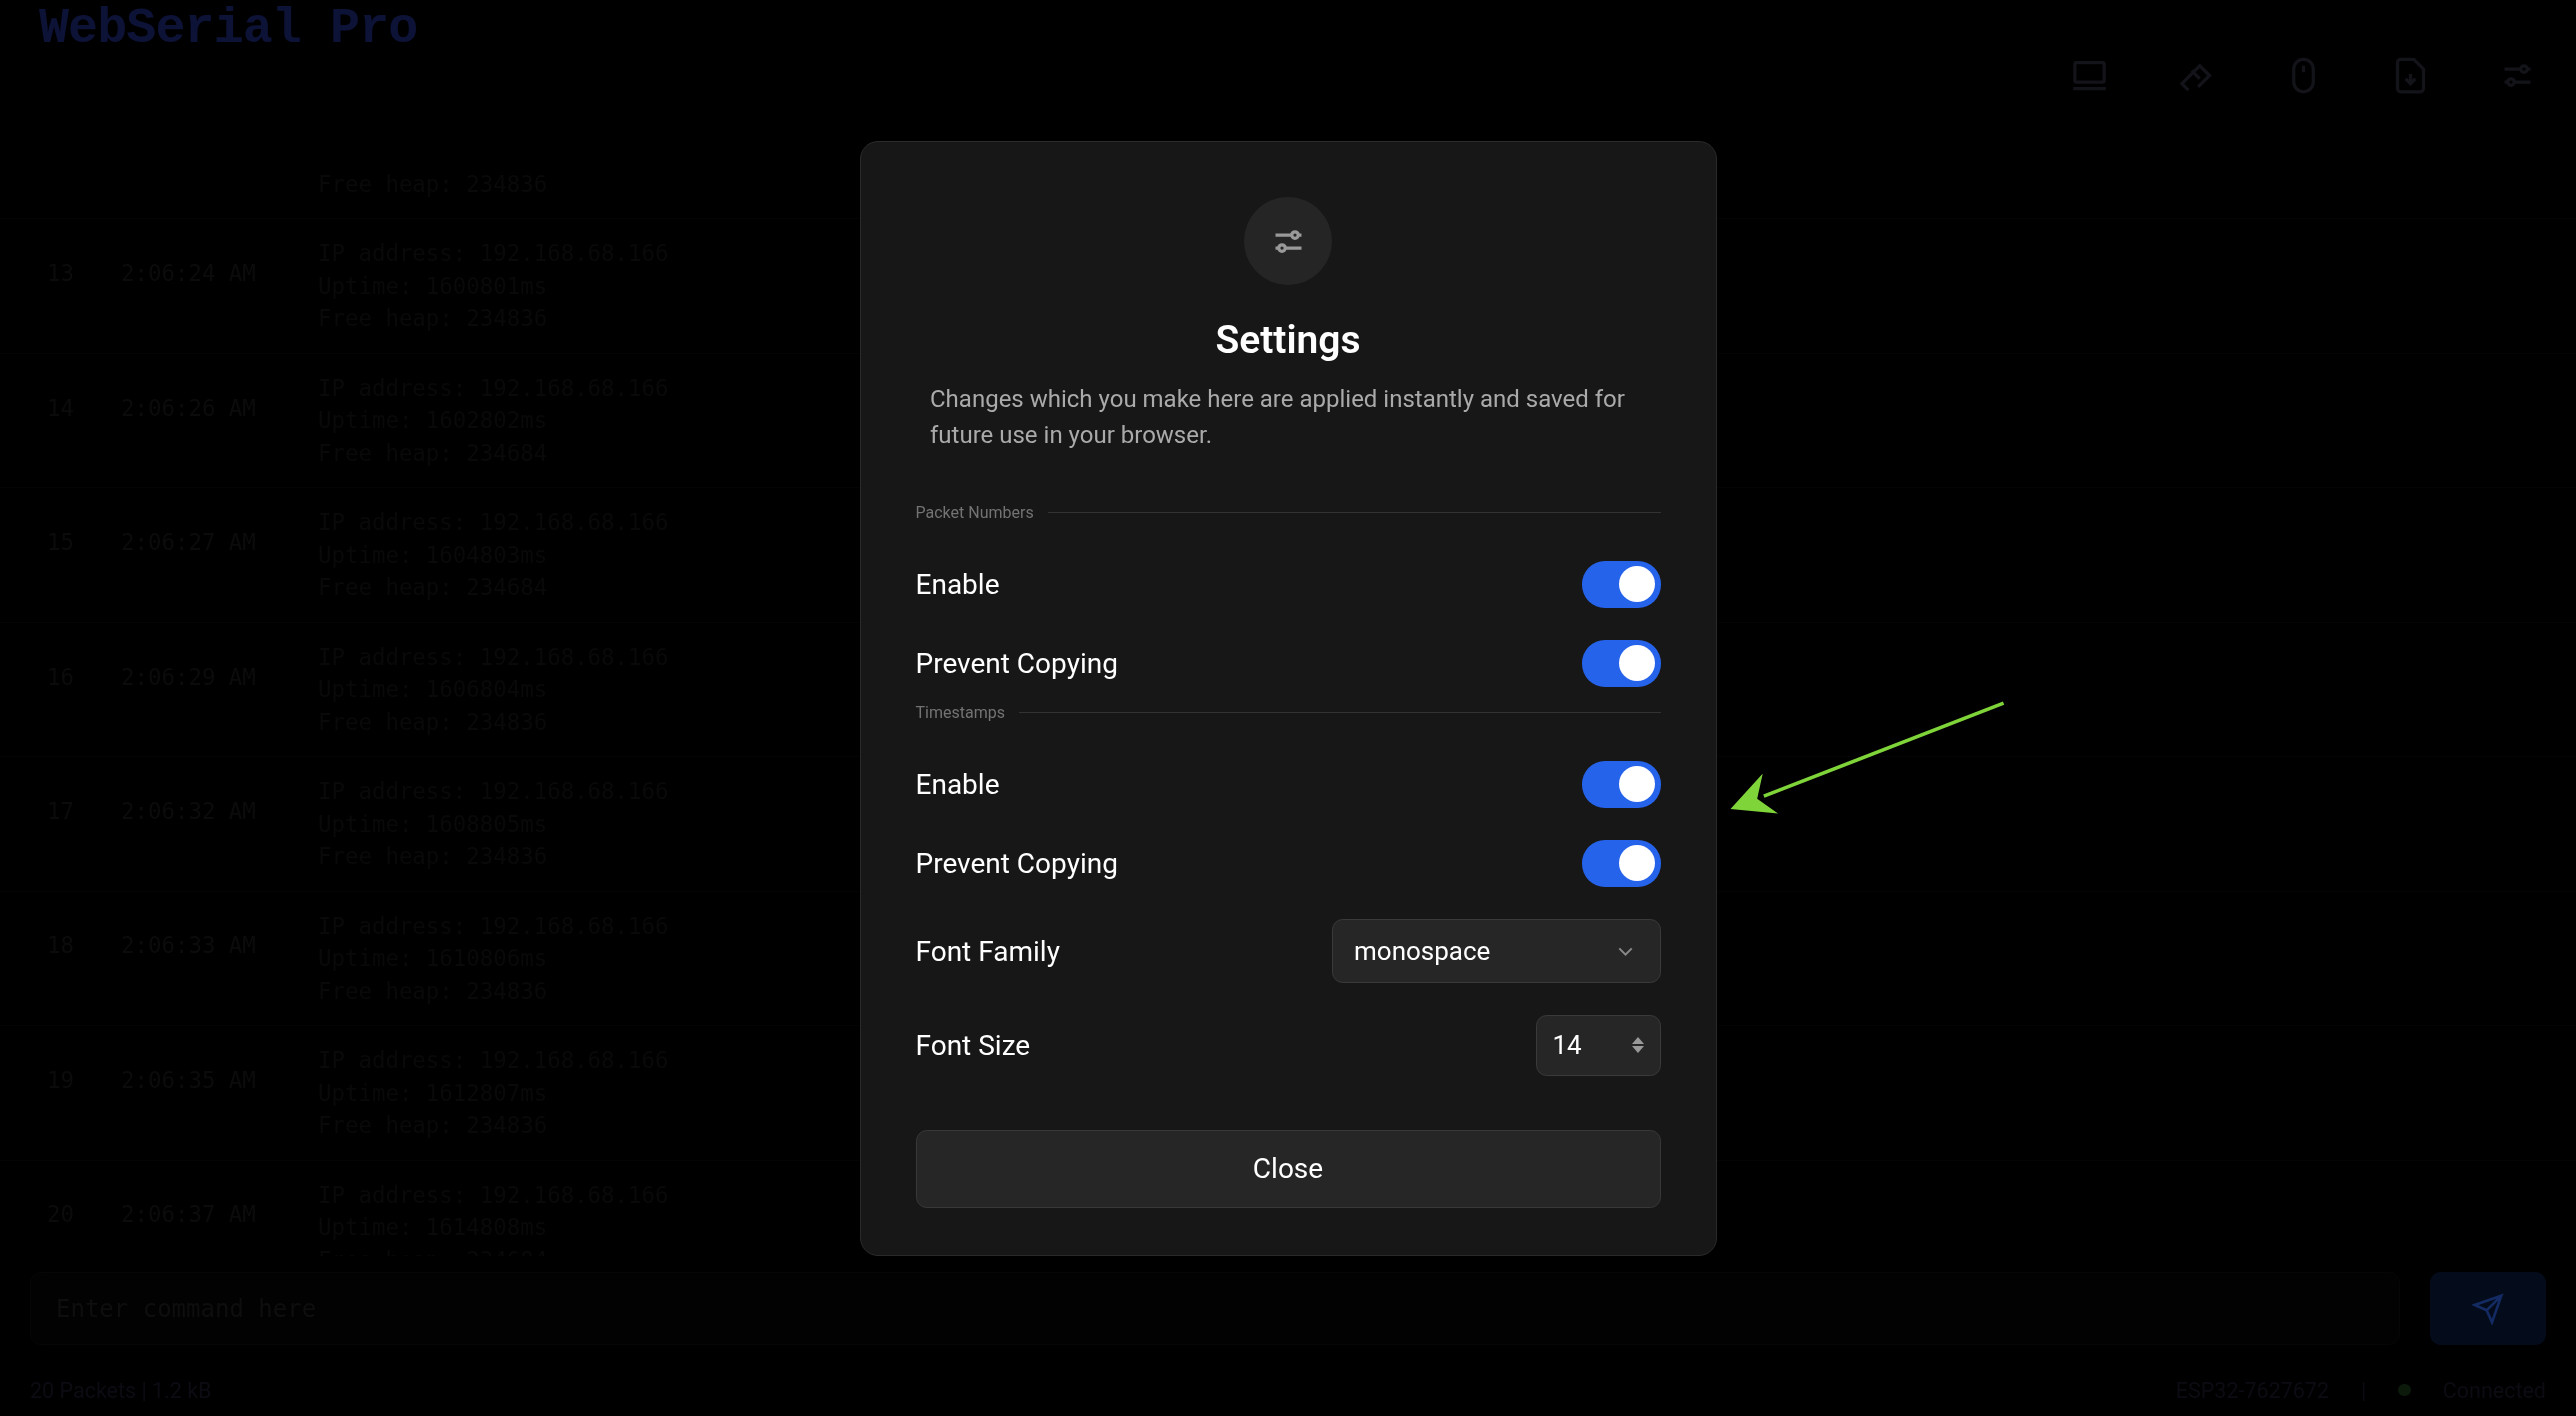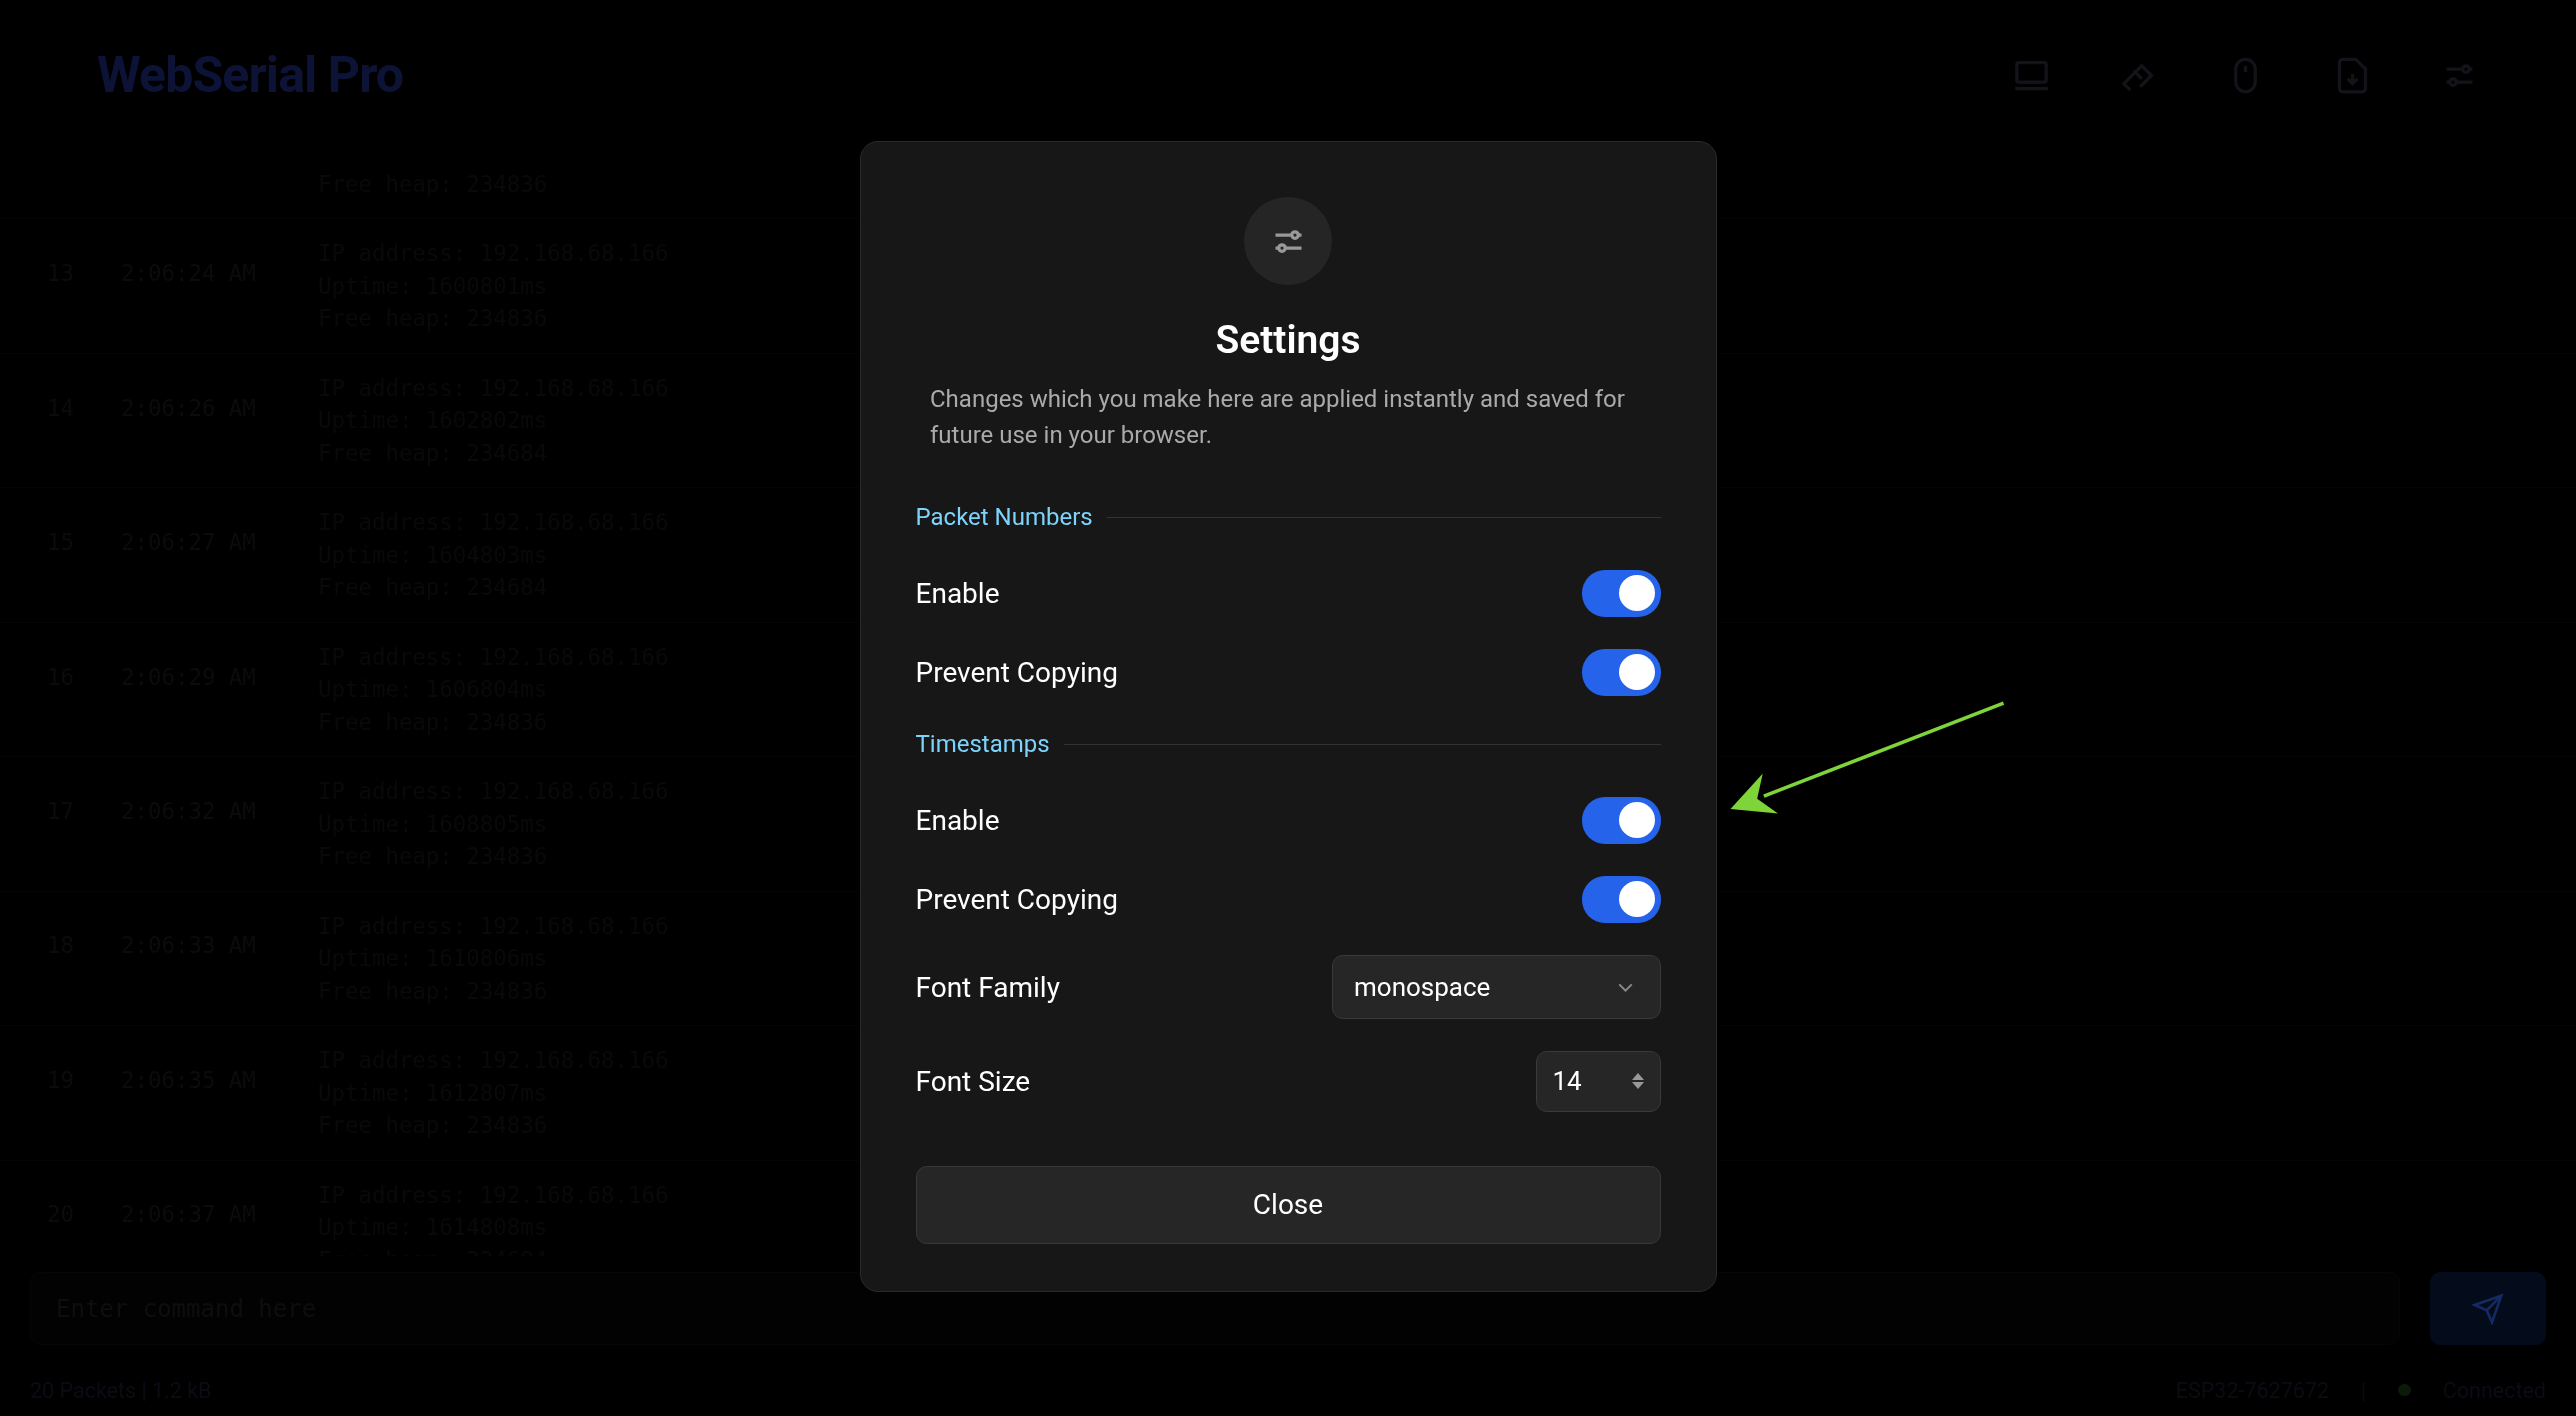--- a/index.html
+++ b/index.html
@@ -27,22 +27,22 @@
 }
 
 
 .header {
   position: absolute;
   top: 0;
   left: 0;
   right: 0;
   height: 150px;
   display: flex;
-  align-items: center;
-  padding: 0 97px;
+  padding: 0 39px;
+  font-family: Liberation Mono, monospace;
 }
 
 .logo {
   font-size: 50px;
   font-weight: 700;
   color: #1e2a7a;
   letter-spacing: -0.9px;
 }
 
 .header-icons {
@@ -220,24 +220,23 @@
   text-align: left;
   line-height: 1.5;
   max-width: 716px;
   margin: 0 auto 50px;
 }
 
 .section-header {
   display: flex;
   align-items: center;
   gap: 14.3px;
-  color: #7dd3fc;
-  font-size: 24px;
+  color: #737373;
+  font-size: 16px;
   margin-bottom: 23px;
-  margin-top: 18px;
 }
 
 .section-header::after {
   content: "";
   flex: 1;
   height: 0.9px;
   background: #333;
 }
 
 .setting-row {

